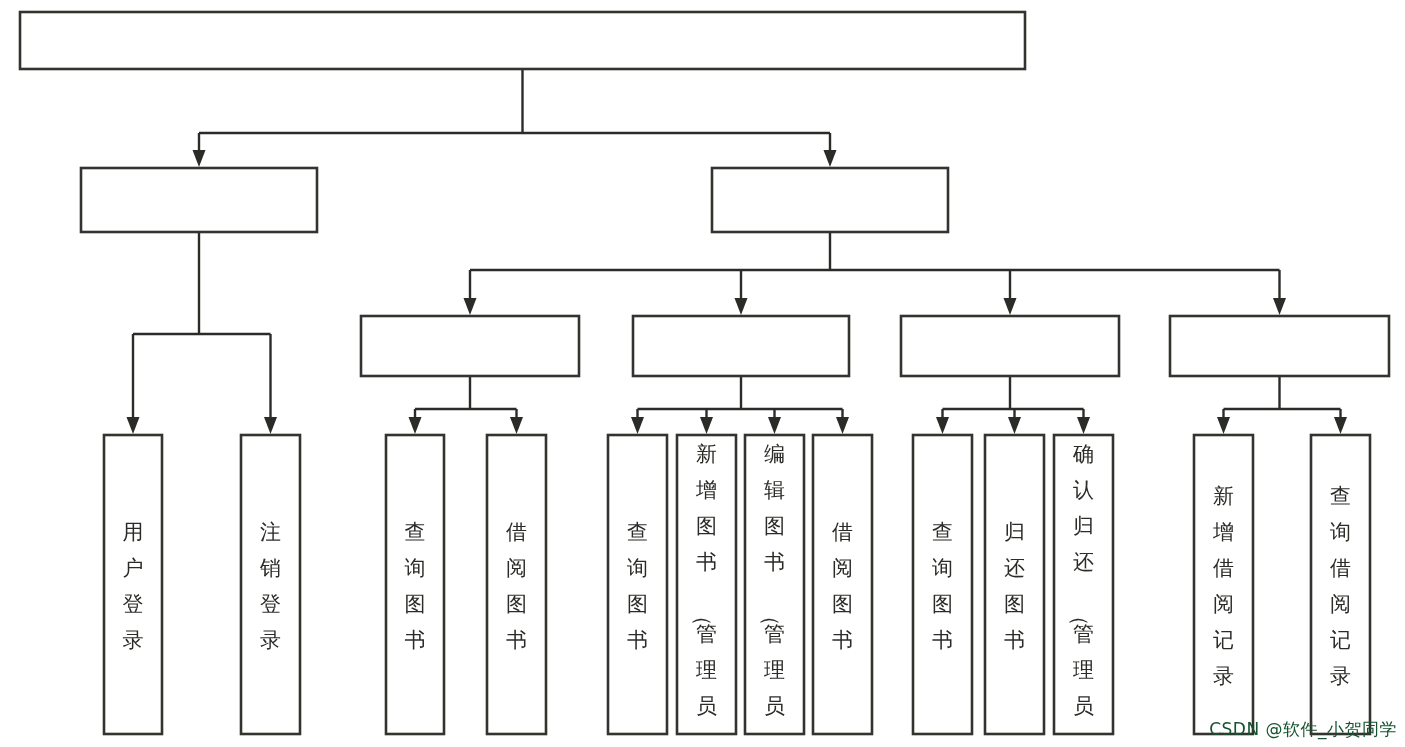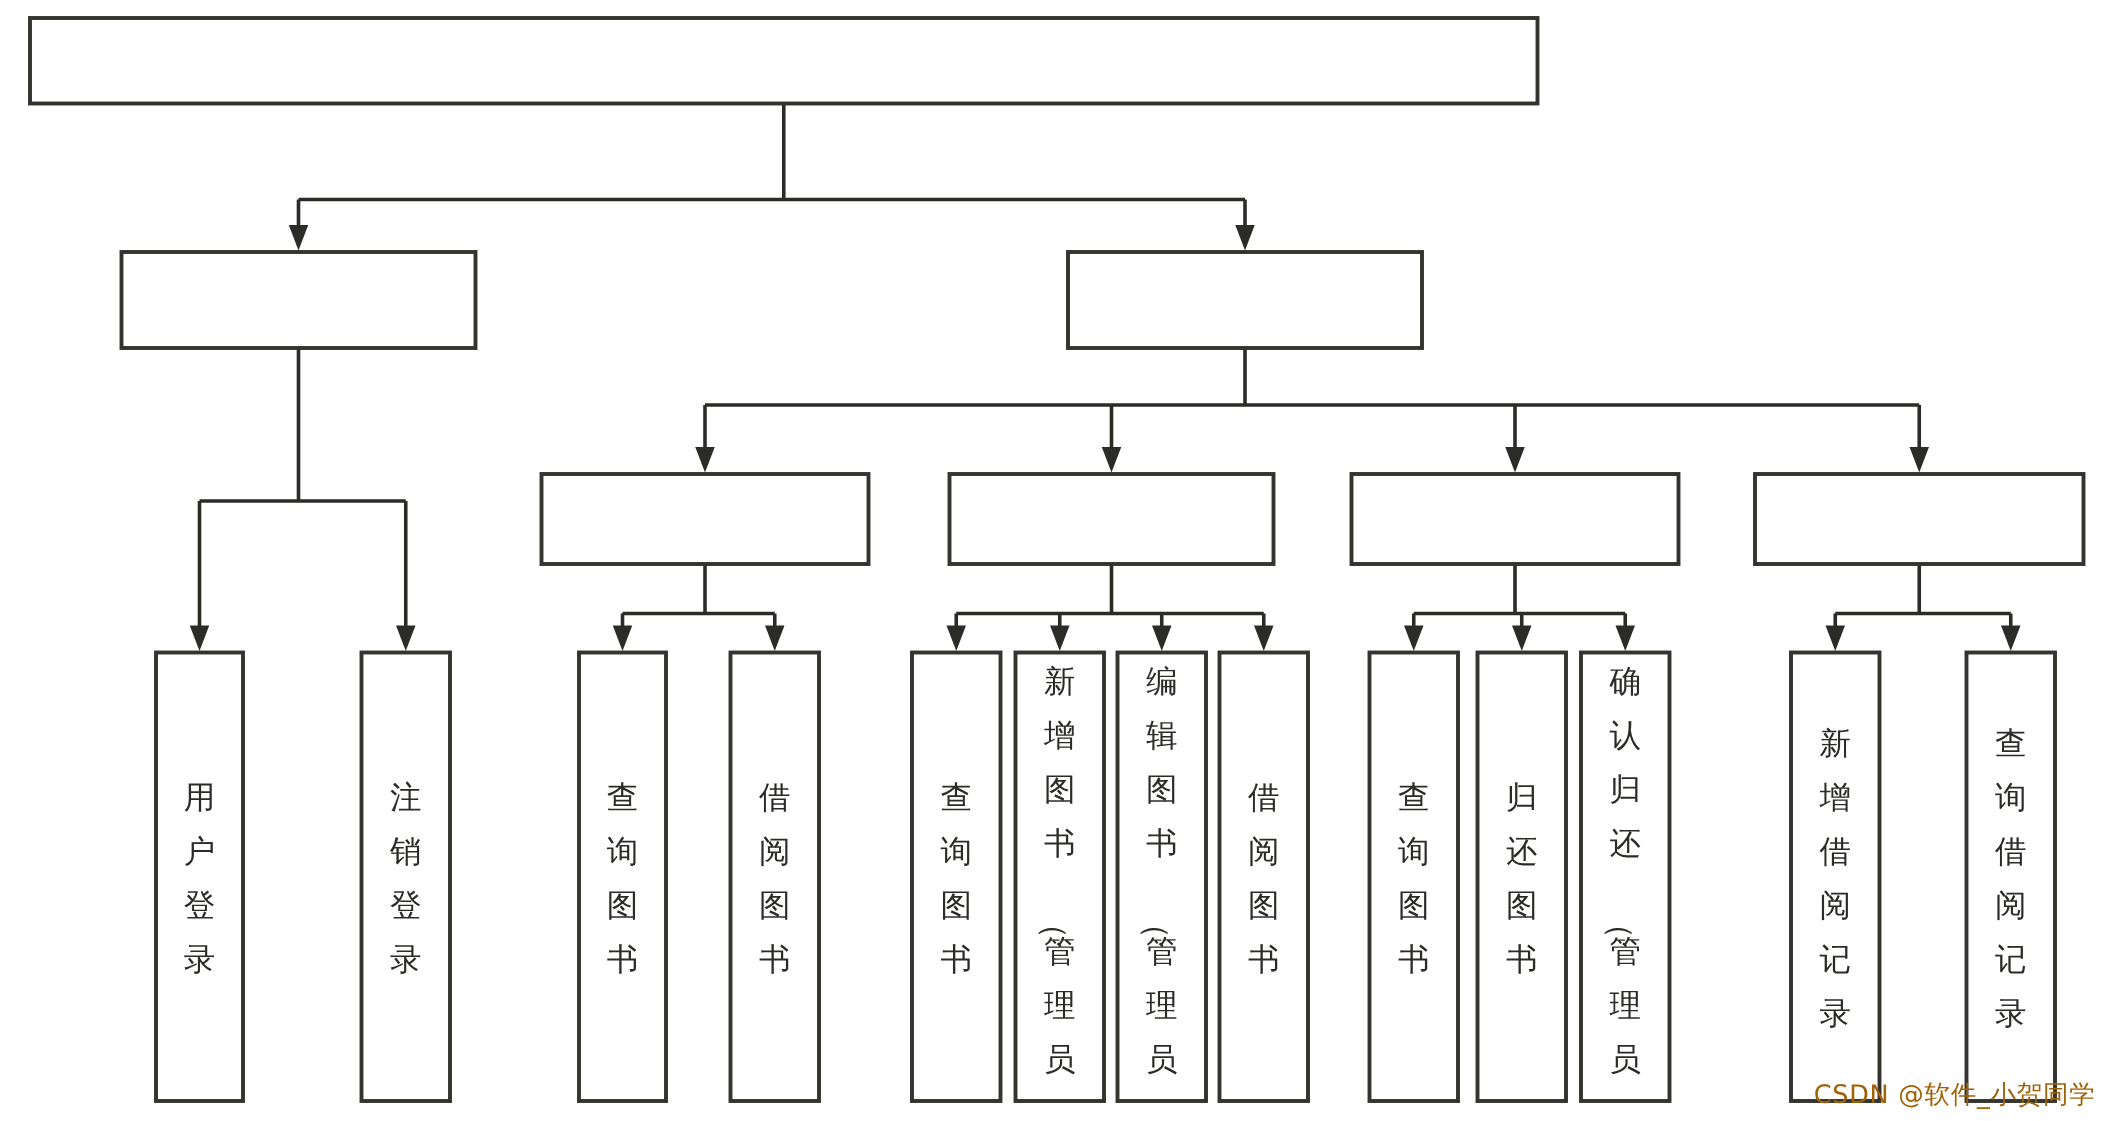--- a/index.html
+++ b/index.html
@@ -48,21 +48,21 @@
   .arrow-head {
     fill: #2b2b28;
     stroke: none;
   }
   .watermark {
     position: absolute;
     right: 8px;
     bottom: 6px;
     font-family: "DejaVu Sans", "Liberation Sans", sans-serif;
     font-size: 17px;
-    color: #a16207;
+    color: #14532d;
     white-space: nowrap;
     letter-spacing: 0.5px;
   }
 </style>
 </head>
 <body>
 
 <svg id="diagram" viewBox="0 0 1405 747" xmlns="http://www.w3.org/2000/svg">
   <g id="edges">
       <path d="M 522.5 69 L 522.5 133" class="edge-line"></path>

